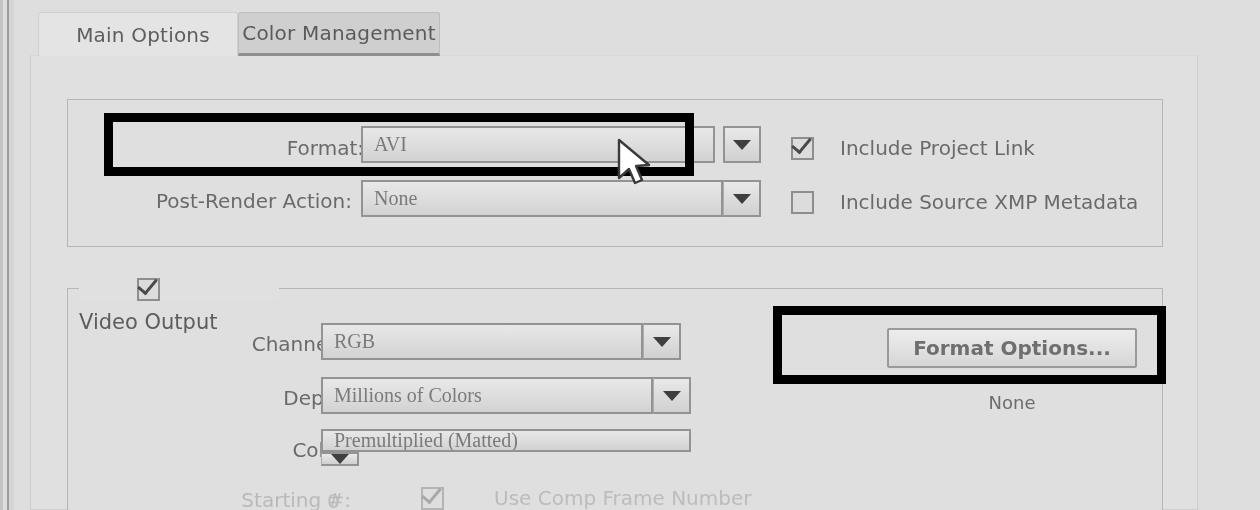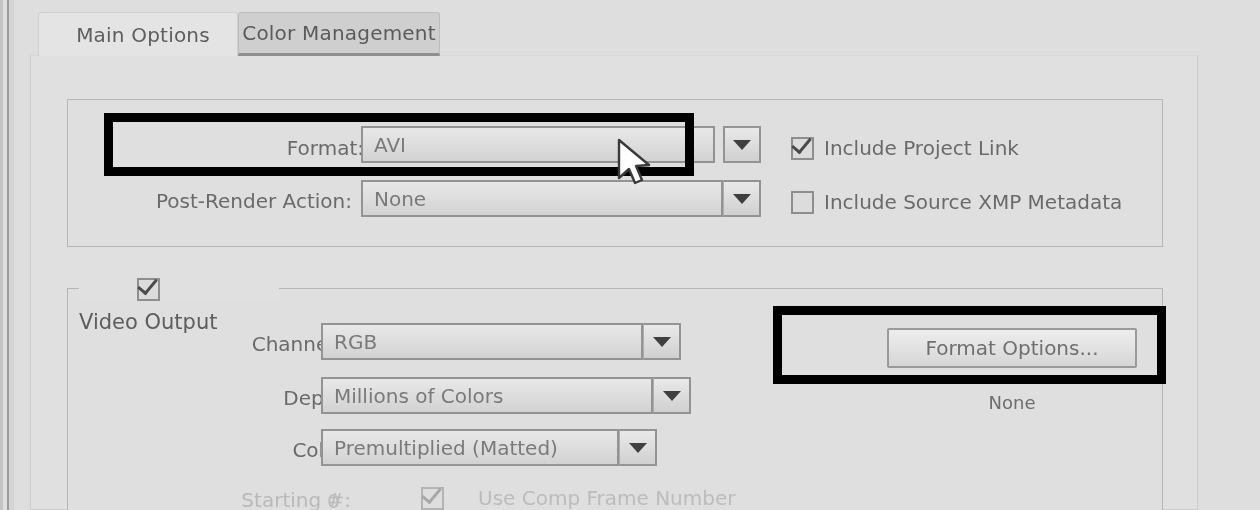--- a/index.html
+++ b/index.html
@@ -140,20 +140,21 @@
     white-space: nowrap;
   }
 
   
   .combo {
     position: absolute;
     height: 37px;
     box-sizing: border-box;
     display: flex;
     align-items: stretch;
+    font-family: Liberation Serif, serif;
   }
   .combo .combo-field {
     flex: 1 1 auto;
     box-sizing: border-box;
     border: 2px solid #939393;
     background: linear-gradient(to bottom, #e8e8e8 0%, #dddddd 52%, #d2d2d2 100%);
     display: flex;
     align-items: center;
     padding-left: 11px;
     font-size: 20px;
@@ -181,21 +182,21 @@
     border-left: 9px solid transparent;
     border-right: 9px solid transparent;
     border-top: 10px solid #3f3f3f;
   }
 
   
   .cb {
     position: absolute;
     display: flex;
     align-items: center;
-    gap: 10px;
+    gap: 26px;
   }
   .cb-box {
     width: 23px; height: 23px;
     box-sizing: border-box;
     border: 2px solid #8e8e8e;
     background: #dcdcdc;
     position: relative;
     flex: 0 0 auto;
   }
   .cb-box.light {
@@ -327,36 +328,36 @@
 
     <div class="field-label" style="left:110px; top:330px; width:210px;">Depth:</div>
     <div class="combo" style="left:290px; top:321px; width:370px;text-align:right;">
       <div class="combo-field">Millions of Colors</div>
       <div class="combo-arrow">
         <span class="arrow-glyph"></span>
       </div>
     </div>
 
     <div class="field-label" style="left:110px; top:382px; width:210px;">Color:</div>
-    <div class="combo" style="left:290px; top:373px; width:336px;">
+    <div class="combo" style="left:290px; top:373px; width:370px;flex-direction:column;">
       <div class="combo-field">Premultiplied (Matted)</div>
       <div class="combo-arrow">
         <span class="arrow-glyph"></span>
       </div>
     </div>
 
     <div class="field-label faded" style="left:110px; top:432px; width:210px; color:#b9b9b9;">Starting #:</div>
     <div class="static-text faded" style="left:296px; top:433px; font-size:20px;">0</div>
 
     <div class="cb" style="left:390px; top:430px;">
       <span class="cb-box light checked"></span>
       <span class="cb-label faded">Use Comp Frame Number</span>
     </div>
 
-    <div class="pushbtn" style="left:856px; top:272px; width:250px; height:40px;">
+    <div class="pushbtn" style="left:856px; top:272px; width:250px; height:40px;font-weight:bold;">
       <span>Format Options...</span>
     </div>
     <div class="static-text" style="left:811px; top:336px; width:340px; text-align:center;">None</div>
 
   </div>
 
   <div class="hilite" style="left:104px; top:113px; width:590px; height:63px;"></div>
   <div class="hilite" style="left:773px; top:306px; width:393px; height:78px;"></div>
 
   <svg id="cursor" width="42" height="52" viewBox="0 0 42 52" style="left:616px; top:138px;">

